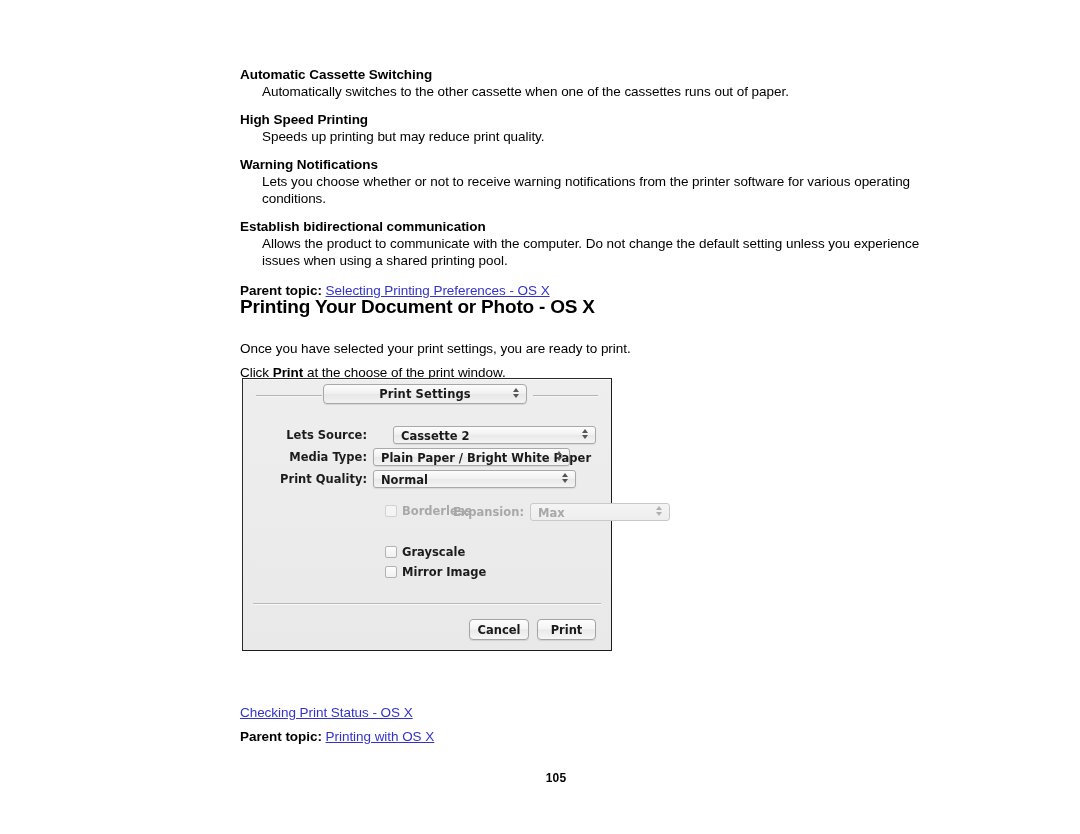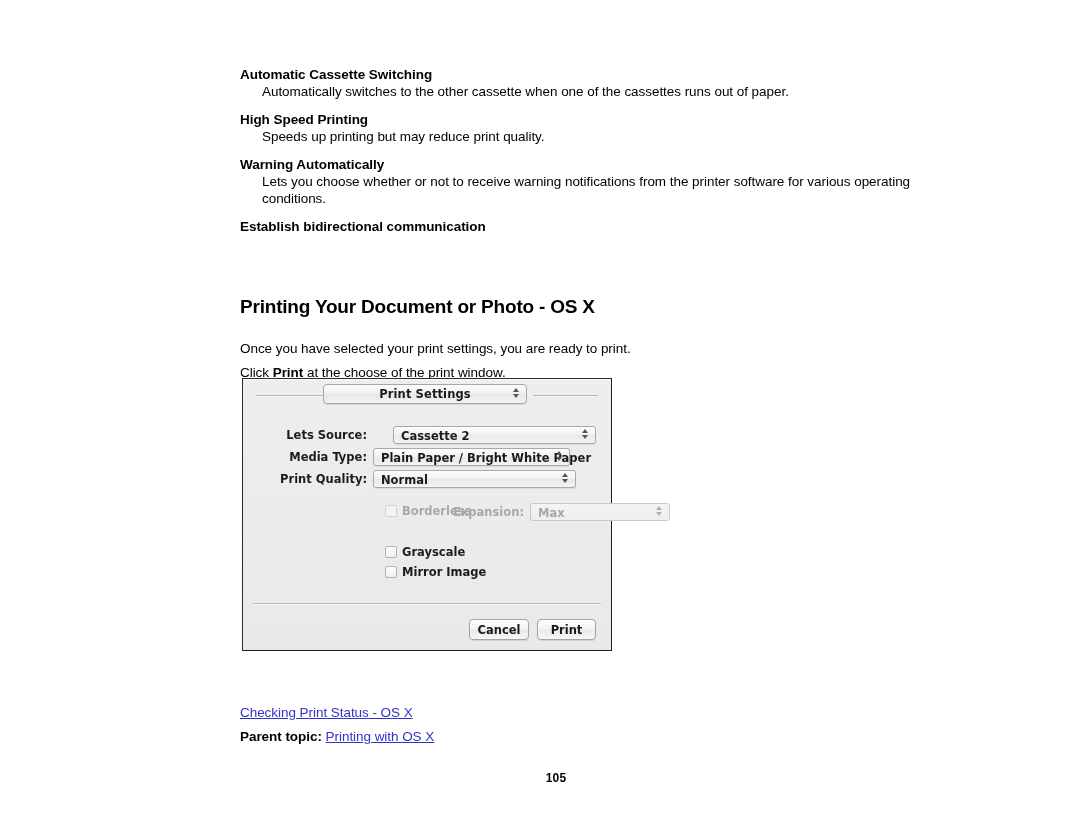--- a/index.html
+++ b/index.html
@@ -332,28 +332,30 @@
       <p class="term">Automatic Cassette Switching</p>
       <p class="def">Automatically switches to the other cassette when one of the cassettes runs out of paper.</p>
     </div>
 
     <div>
       <p class="term">High Speed Printing</p>
       <p class="def">Speeds up printing but may reduce print quality.</p>
     </div>
 
     <div>
-      <p class="term">Warning Automatically</p>
+      <p class="term">Warning Notifications</p>
       <p class="def">Lets you choose whether or not to receive warning notifications from the printer software for various operating conditions.</p>
     </div>
 
     <div>
       <p class="term">Establish bidirectional communication</p>
+      <p class="def def-last">Allows the product to communicate with the computer. Do not change the default setting unless you experience issues when using a shared printing pool.</p>
     </div>
 
+    <p class="parent-topic"><span class="pt-label">Parent topic:</span> <a class="link" href="#">Selecting Printing Preferences - OS X</a></p>
   </div>
 
   <h1 class="section-title">Printing Your Document or Photo - OS X</h1>
 
   <p class="para para-1">Once you have selected your print settings, you are ready to print.</p>
 
   <p class="para para-2"><span>Click </span><b>Print</b><span> at the choose of the print window.</span></p>
 
   <div class="dialog">
     <div class="dialog-inner">

